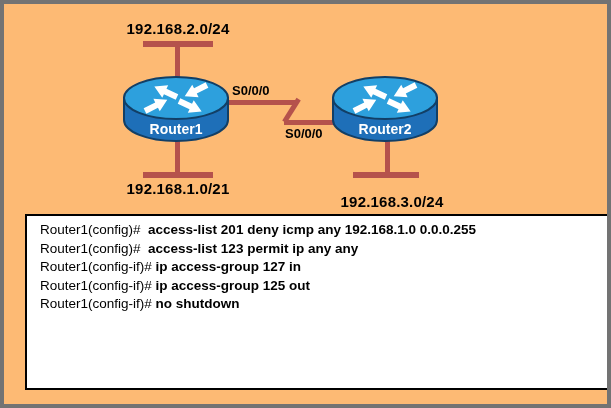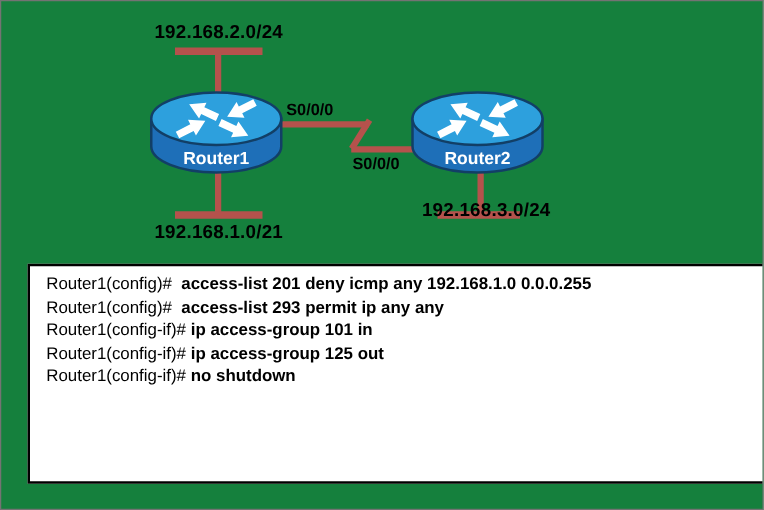--- a/index.html
+++ b/index.html
@@ -1,21 +1,21 @@
 <!DOCTYPE html>
 <html style="--link: #b5524c; --router-top: #2da0dd; --router-body: #1e6fb8; --router-outline: #123f66; --router-label: #ffffff;"><head>
 <meta charset="utf-8">
 <style>
   html,body{margin:0;padding:0;background:#e8e8e8;}
   .stage{
     position:relative;
     width:611px;height:408px;
     box-sizing:border-box;
-    background:#15803d;
-    border:1px solid #737373;
+    background:#fdba74;
+    border:4px solid #737373;
     overflow:hidden;
     font-family:"Liberation Sans", sans-serif;
   }
   
   .net-bar{
     position:absolute;height:6px;
     background:var(--link,#b5524c);
   }
   .vline{
     position:absolute;width:5px;
@@ -74,21 +74,21 @@
   <div class="net-label" style="left:99px;top:176px;">192.168.1.0/21</div>
 
   <div class="hline" style="left:222px;top:96px;width:72px;"></div>
   <div class="zig" style="left:274px;top:104px;"></div>
   <div class="hline" style="left:280px;top:116px;width:50px;"></div>
   <div class="if-label" style="left:228px;top:79px;">S0/0/0</div>
   <div class="if-label" style="left:281px;top:122px;">S0/0/0</div>
 
   <div class="vline" style="left:381px;top:132px;height:40px;"></div>
   <div class="net-bar" style="left:349px;top:168px;width:66px;"></div>
-  <div class="net-label" style="left:313px;top:159px;">192.168.3.0/24</div>
+  <div class="net-label" style="left:313px;top:189px;">192.168.3.0/24</div>
 
   <svg class="router" style="left:117px;top:71px;" viewBox="0 0 110 68">
     <path d="M3 23 V45 A52 21 0 0 0 107 45 V23 Z" style="fill:var(--router-body,#1e6fb8);stroke:var(--router-outline,#123f66);stroke-width:2"></path>
     <ellipse cx="55" cy="23" rx="52" ry="21" style="fill:var(--router-top,#2da0dd);stroke:var(--router-outline,#123f66);stroke-width:2"></ellipse>
     <g fill="#ffffff">
       <polygon points="0,-3 13,-3 13,-7 25,0 13,7 13,3 0,3" transform="translate(86,10) rotate(153)"></polygon>
       <polygon points="0,-3 13,-3 13,-7 25,0 13,7 13,3 0,3" transform="translate(24,36) rotate(-27)"></polygon>
       <polygon points="0,-3 13,-3 13,-7 25,0 13,7 13,3 0,3" transform="translate(56,22) rotate(-155)"></polygon>
       <polygon points="0,-3 13,-3 13,-7 25,0 13,7 13,3 0,3" transform="translate(58,26) rotate(25)"></polygon>
     </g>
@@ -102,19 +102,19 @@
       <polygon points="0,-3 13,-3 13,-7 25,0 13,7 13,3 0,3" transform="translate(86,10) rotate(153)"></polygon>
       <polygon points="0,-3 13,-3 13,-7 25,0 13,7 13,3 0,3" transform="translate(24,36) rotate(-27)"></polygon>
       <polygon points="0,-3 13,-3 13,-7 25,0 13,7 13,3 0,3" transform="translate(56,22) rotate(-155)"></polygon>
       <polygon points="0,-3 13,-3 13,-7 25,0 13,7 13,3 0,3" transform="translate(58,26) rotate(25)"></polygon>
     </g>
     <text x="55" y="59" text-anchor="middle" font-size="14" font-weight="bold" style="fill:var(--router-label,#ffffff)">Router2</text>
   </svg>
 
   <div class="console">
     <div class="cli-line"><span class="prompt">Router1(config)#  </span><span class="cmd">access-list 201 deny icmp any 192.168.1.0 0.0.0.255</span></div>
-    <div class="cli-line"><span class="prompt">Router1(config)#  </span><span class="cmd">access-list 293 permit ip any any</span></div>
-    <div class="cli-line"><span class="prompt">Router1(config-if)# </span><span class="cmd">ip access-group 101 in</span></div>
+    <div class="cli-line"><span class="prompt">Router1(config)#  </span><span class="cmd">access-list 123 permit ip any any</span></div>
+    <div class="cli-line"><span class="prompt">Router1(config-if)# </span><span class="cmd">ip access-group 127 in</span></div>
     <div class="cli-line"><span class="prompt">Router1(config-if)# </span><span class="cmd">ip access-group 125 out</span></div>
     <div class="cli-line"><span class="prompt">Router1(config-if)# </span><span class="cmd">no shutdown</span></div>
   </div>
 
 </div>
 
 </body></html>

